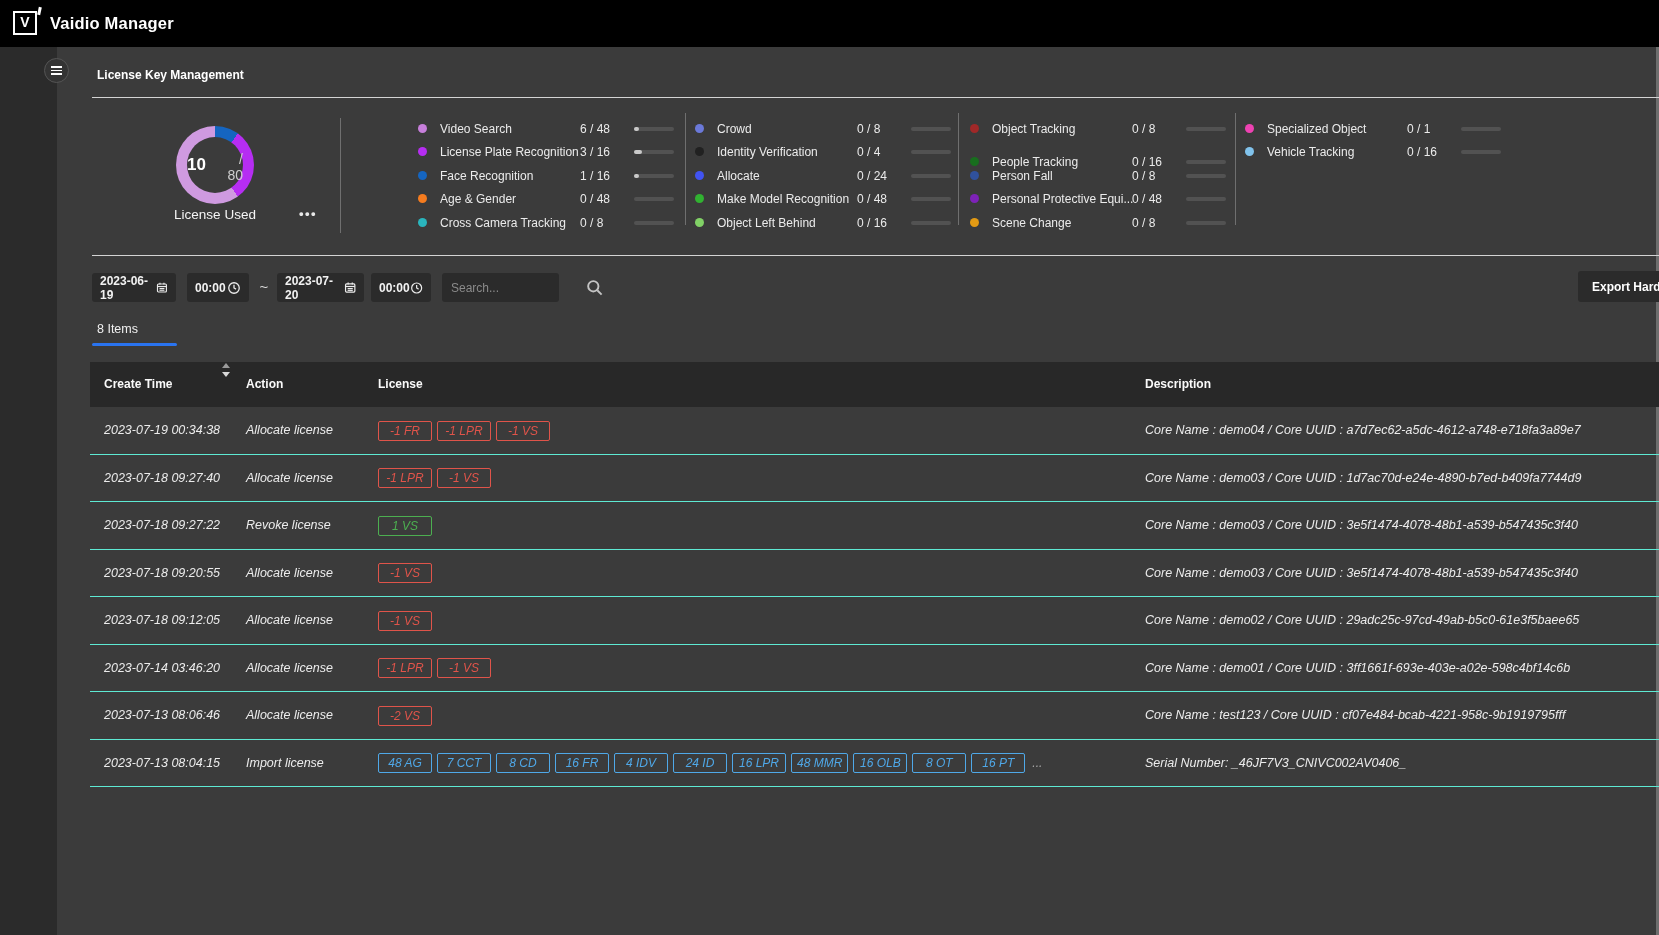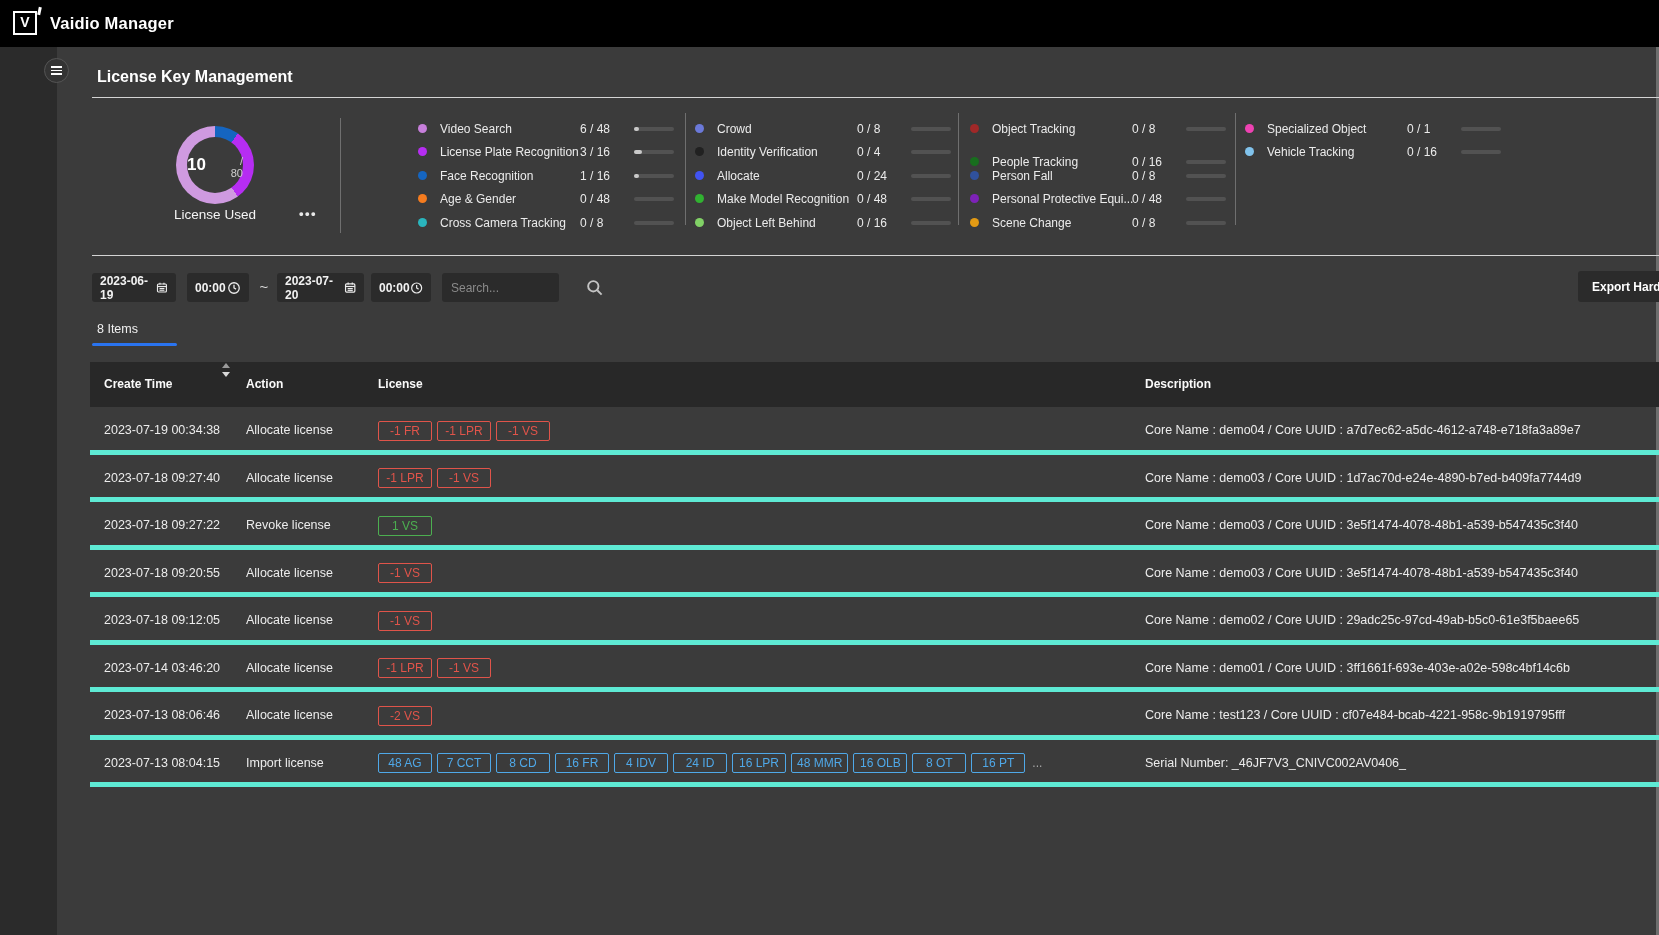--- a/index.html
+++ b/index.html
@@ -24,30 +24,30 @@
   .side-item { position:absolute; left:0; width:57px; display:flex; align-items:center; justify-content:center; cursor:pointer; }
   .side-item.topology { top:95px; height:32px; }
   .side-item.active { top:127px; height:39px; background:#1565c0; }
   .lock-btn { position:absolute; left:14px; top:893px; width:28px; height:27px; border:1.5px solid #ababab;
               border-radius:6px; display:flex; align-items:center; justify-content:center; cursor:pointer; }
 
   
   .scrollbar { position:absolute; left:1656px; top:47px; width:3px; height:888px; background:#6e6e6e; }
 
   
-  .page-title { position:absolute; left:97px; top:68px; color:#fff; font-size:16px; font-weight:bold; }
+  .page-title { position:absolute; left:97px; top:68px; color:#fff; font-size:12px; font-weight:bold; }
   .hdiv { position:absolute; height:1px; background:#d4d4d4; }
   .vdiv { position:absolute; width:1px; background:#6f6f6f; }
 
   
   .donut { position:absolute; left:176px; top:126px; width:78px; height:78px; border-radius:50%; }
   .donut-hole { position:absolute; left:11px; top:11px; width:56px; height:56px; border-radius:50%;
                 background:#3b3b3b; display:flex; align-items:center; justify-content:center; }
   .donut-used { color:#fff; font-size:17px; font-weight:bold; }
-  .donut-total { color:#cfcfcf; font-size:11px; margin-left:19px; padding-top:4px; }
+  .donut-total { color:#cfcfcf; font-size:14px; margin-left:19px; padding-top:4px; }
   .donut-label { position:absolute; left:145px; top:207px; width:140px; text-align:center;
                  color:#f5f5f5; font-size:13.5px; }
   .more-btn { position:absolute; left:299px; top:206px; color:#e8e8e8; font-size:13px;
               letter-spacing:1.5px; font-weight:bold; cursor:pointer; }
 
   
   .legend-col { position:absolute; top:119px; width:262px; height:120px; }
   .legend-item { position:absolute; left:0; height:20px; width:262px; }
   .legend-item .dot { position:absolute; left:0; top:5px; width:9px; height:9px; border-radius:50%; }
   .legend-item .l-label { position:absolute; left:22px; top:3px; font-size:12px; color:#ebebeb; white-space:nowrap; }
@@ -78,21 +78,21 @@
 
   
   .table { position:absolute; left:90px; top:362px; width:1569px; }
   .t-head { position:relative; height:45px; background:#282828; }
   .t-head span { position:absolute; top:0; line-height:45px; color:#fafafa; font-size:12px; font-weight:bold; }
   .sort-icon { position:absolute; left:130px; top:13px; width:10px; height:20px; cursor:pointer; }
   .sort-up { position:absolute; left:2px; top:1px; width:0; height:0;
              border-left:4px solid transparent; border-right:4px solid transparent; border-bottom:5px solid #9a9a9a; }
   .sort-down { position:absolute; left:2px; top:10px; width:0; height:0;
                border-left:4px solid transparent; border-right:4px solid transparent; border-top:5px solid #d8d8d8; }
-  .t-row { position:relative; height:47.5px; border-bottom:5px solid #5eead4; }
+  .t-row { position:relative; height:47.5px; border-bottom:1px solid #5eead4;font-style:italic; }
   .t-row span.cell { position:absolute; top:0; line-height:47px; color:#ececec; font-size:12.5px; white-space:nowrap; }
   .c-time { left:14px; } .c-action { left:156px; } .c-license { left:288px; } .c-desc { left:1055px; }
   .badges { position:absolute; left:288px; top:0; height:47px; display:flex; align-items:center; gap:5px; }
   .badge { display:inline-block; min-width:54px; height:20px; line-height:18px; border:1px solid;
            border-radius:2px; font-size:12px; text-align:center; padding:0 5px; }
   .badge.negative { color:#e0544a; border-color:#e0544a; }
   .badge.positive { color:#4caf50; border-color:#4caf50; }
   .badge.import   { color:#4fa8e8; border-color:#4fa8e8; }
   .badge-more { color:#a8a8a8; font-size:12px; margin-left:2px; }
 </style>

